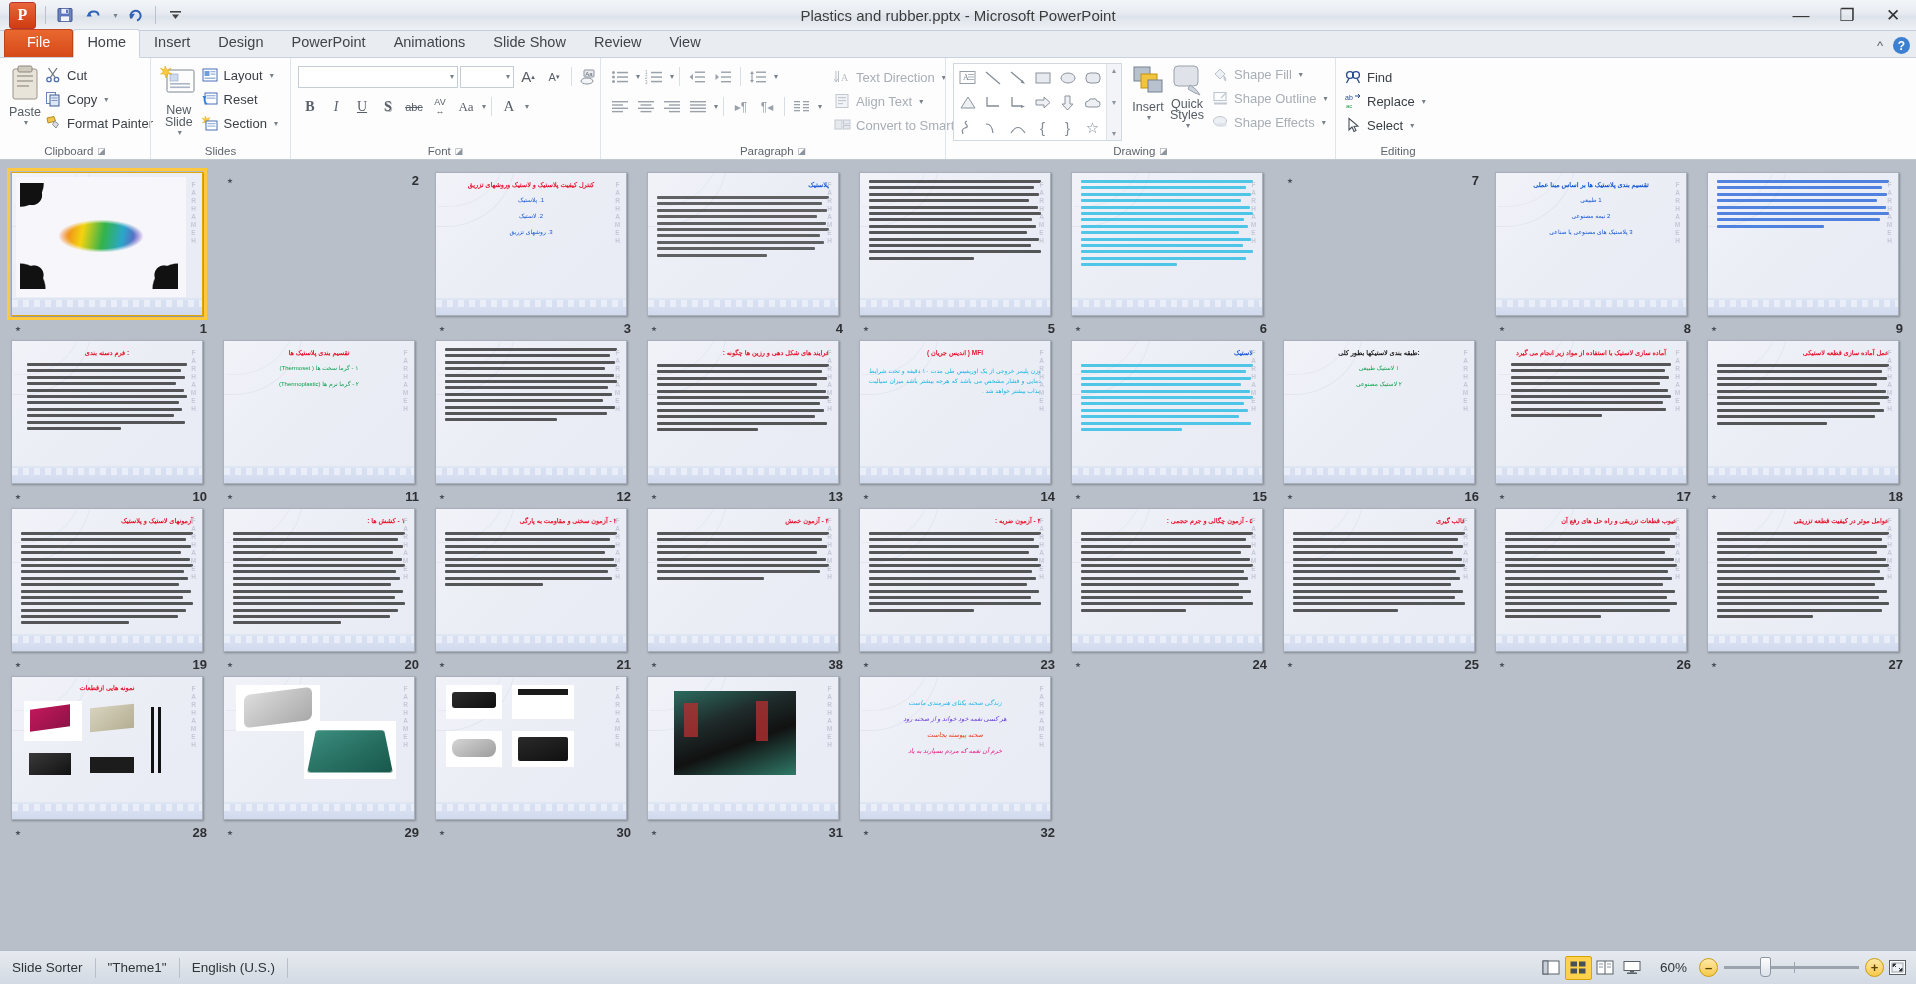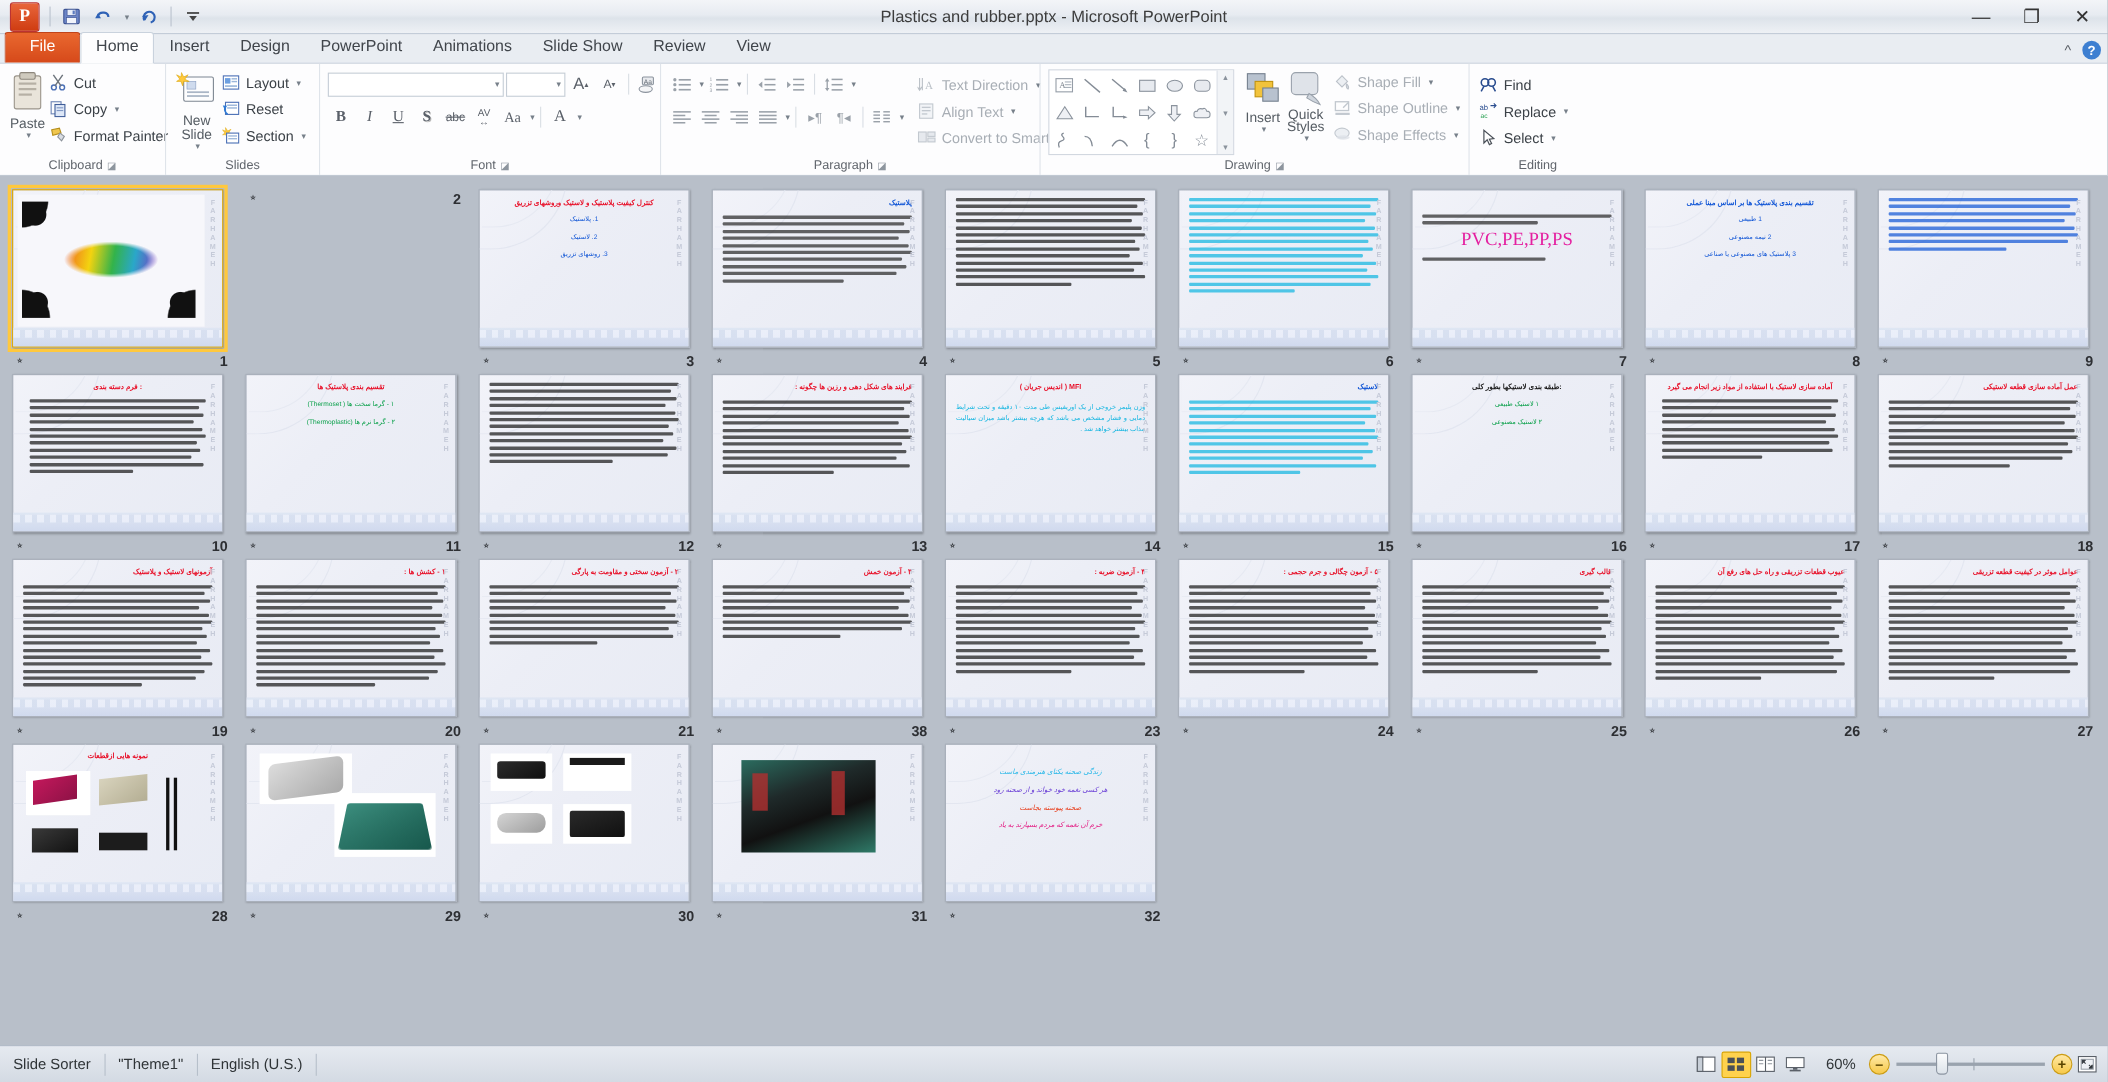--- a/index.html
+++ b/index.html
@@ -929,36 +929,20 @@
         <div class="sidebar-txt">F<br>A<br>R<br>H<br>A<br>M<br>E<br>H</div>
         <div class="footerband"></div>
       </div>
     </div>
     <div class="cap">
       <span class="transicon">⭒</span>
       <span class="num">6</span>
     </div>
   </div>
   <div class="cell">
-    <div class="thumbwrap">
-      <div class="thumb">
-        <div class="swirl"></div>
-        <div class="swirl2"></div>
-        <div class="scontent" style="padding-top:22px">
-      <span class="faux" style="width:100%;background:#2a2a2a;opacity:.72"></span>
-              <span class="faux" style="width:61%;background:#2a2a2a;opacity:.72"></span>
-      <div style="text-align:center;font-family:'Liberation Serif',serif;font-size:17px;color:#e41fa0;margin-top:4px">PVC,PE,PP,PS</div>
-      <div style="margin-top:6px">
-                <span class="faux" style="width:65%;background:#2a2a2a;opacity:.72"></span>
-              </div>
-            </div>
-        <div class="sidebar-txt">F<br>A<br>R<br>H<br>A<br>M<br>E<br>H</div>
-        <div class="footerband"></div>
-      </div>
-    </div>
     <div class="cap">
       <span class="transicon">⭒</span>
       <span class="num">7</span>
     </div>
   </div>
   <div class="cell">
     <div class="thumbwrap">
       <div class="thumb">
         <div class="swirl"></div>
         <div class="swirl2"></div>

